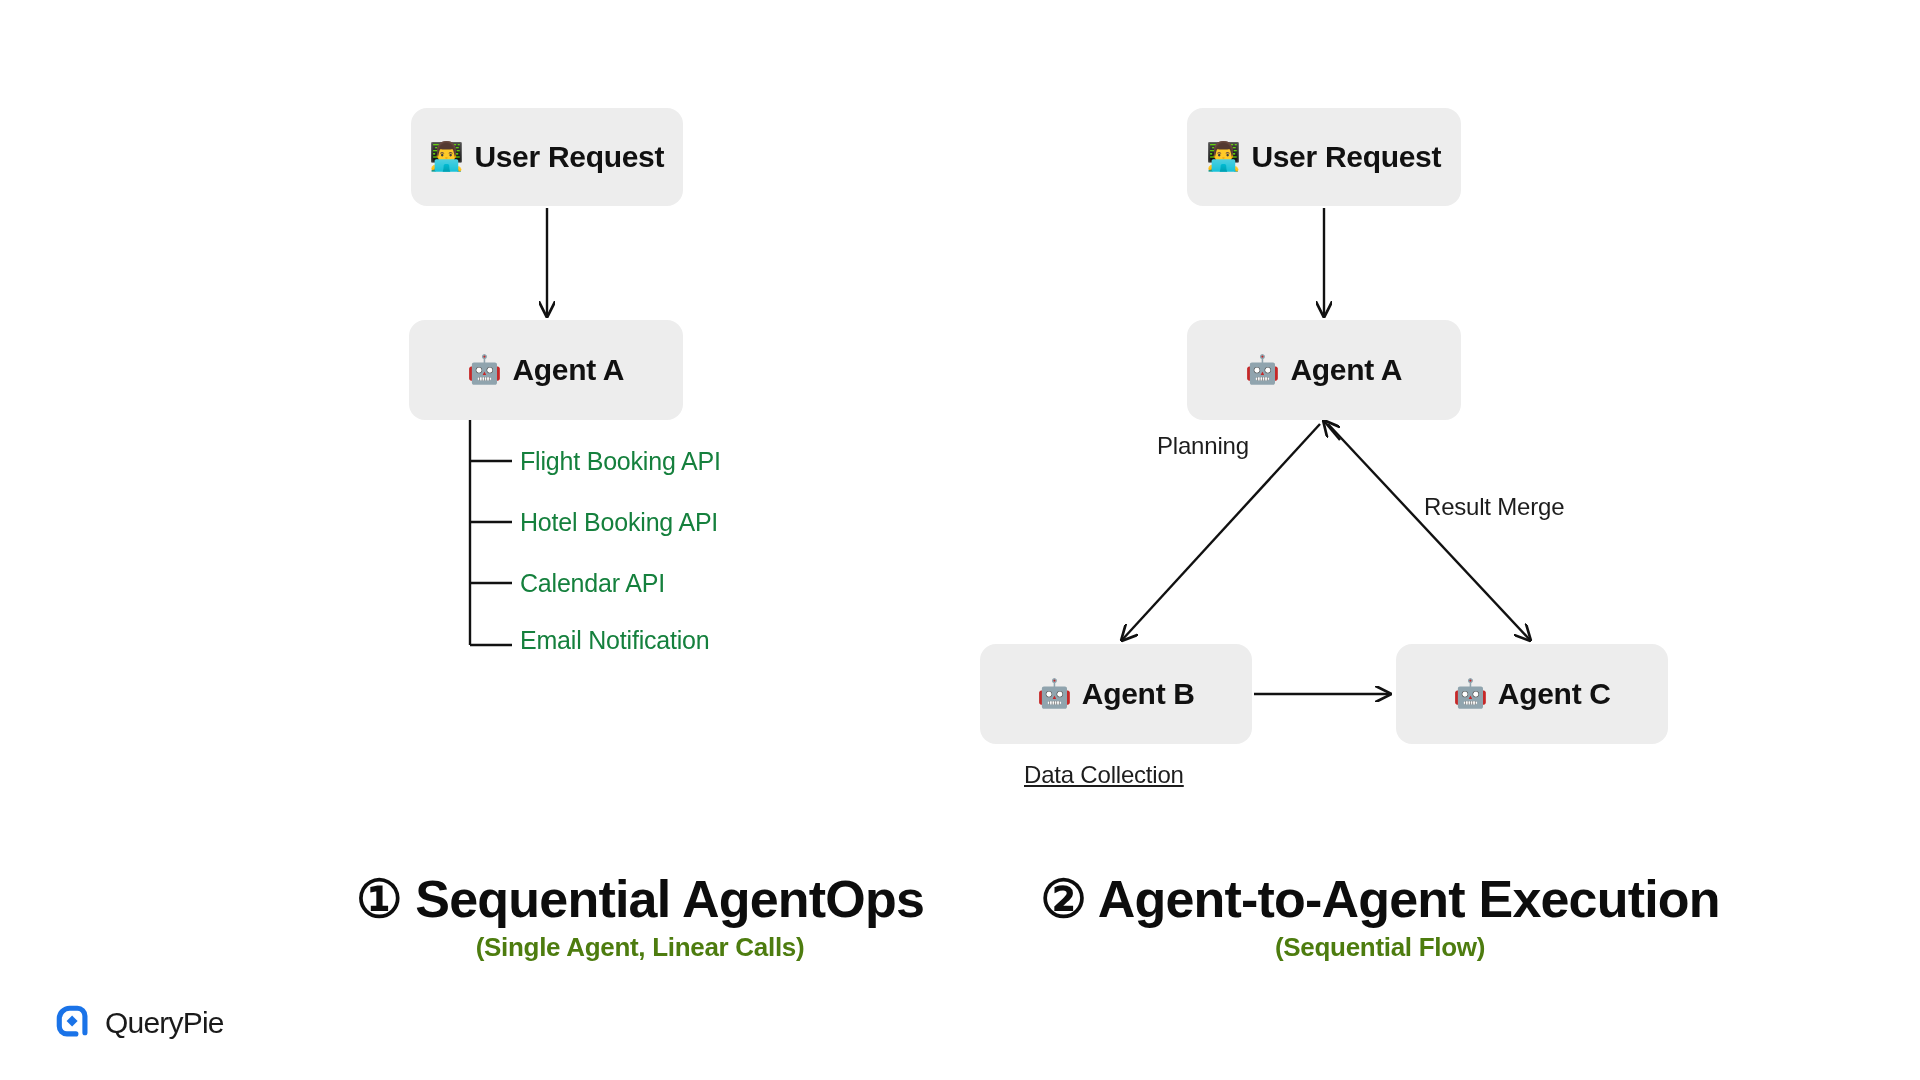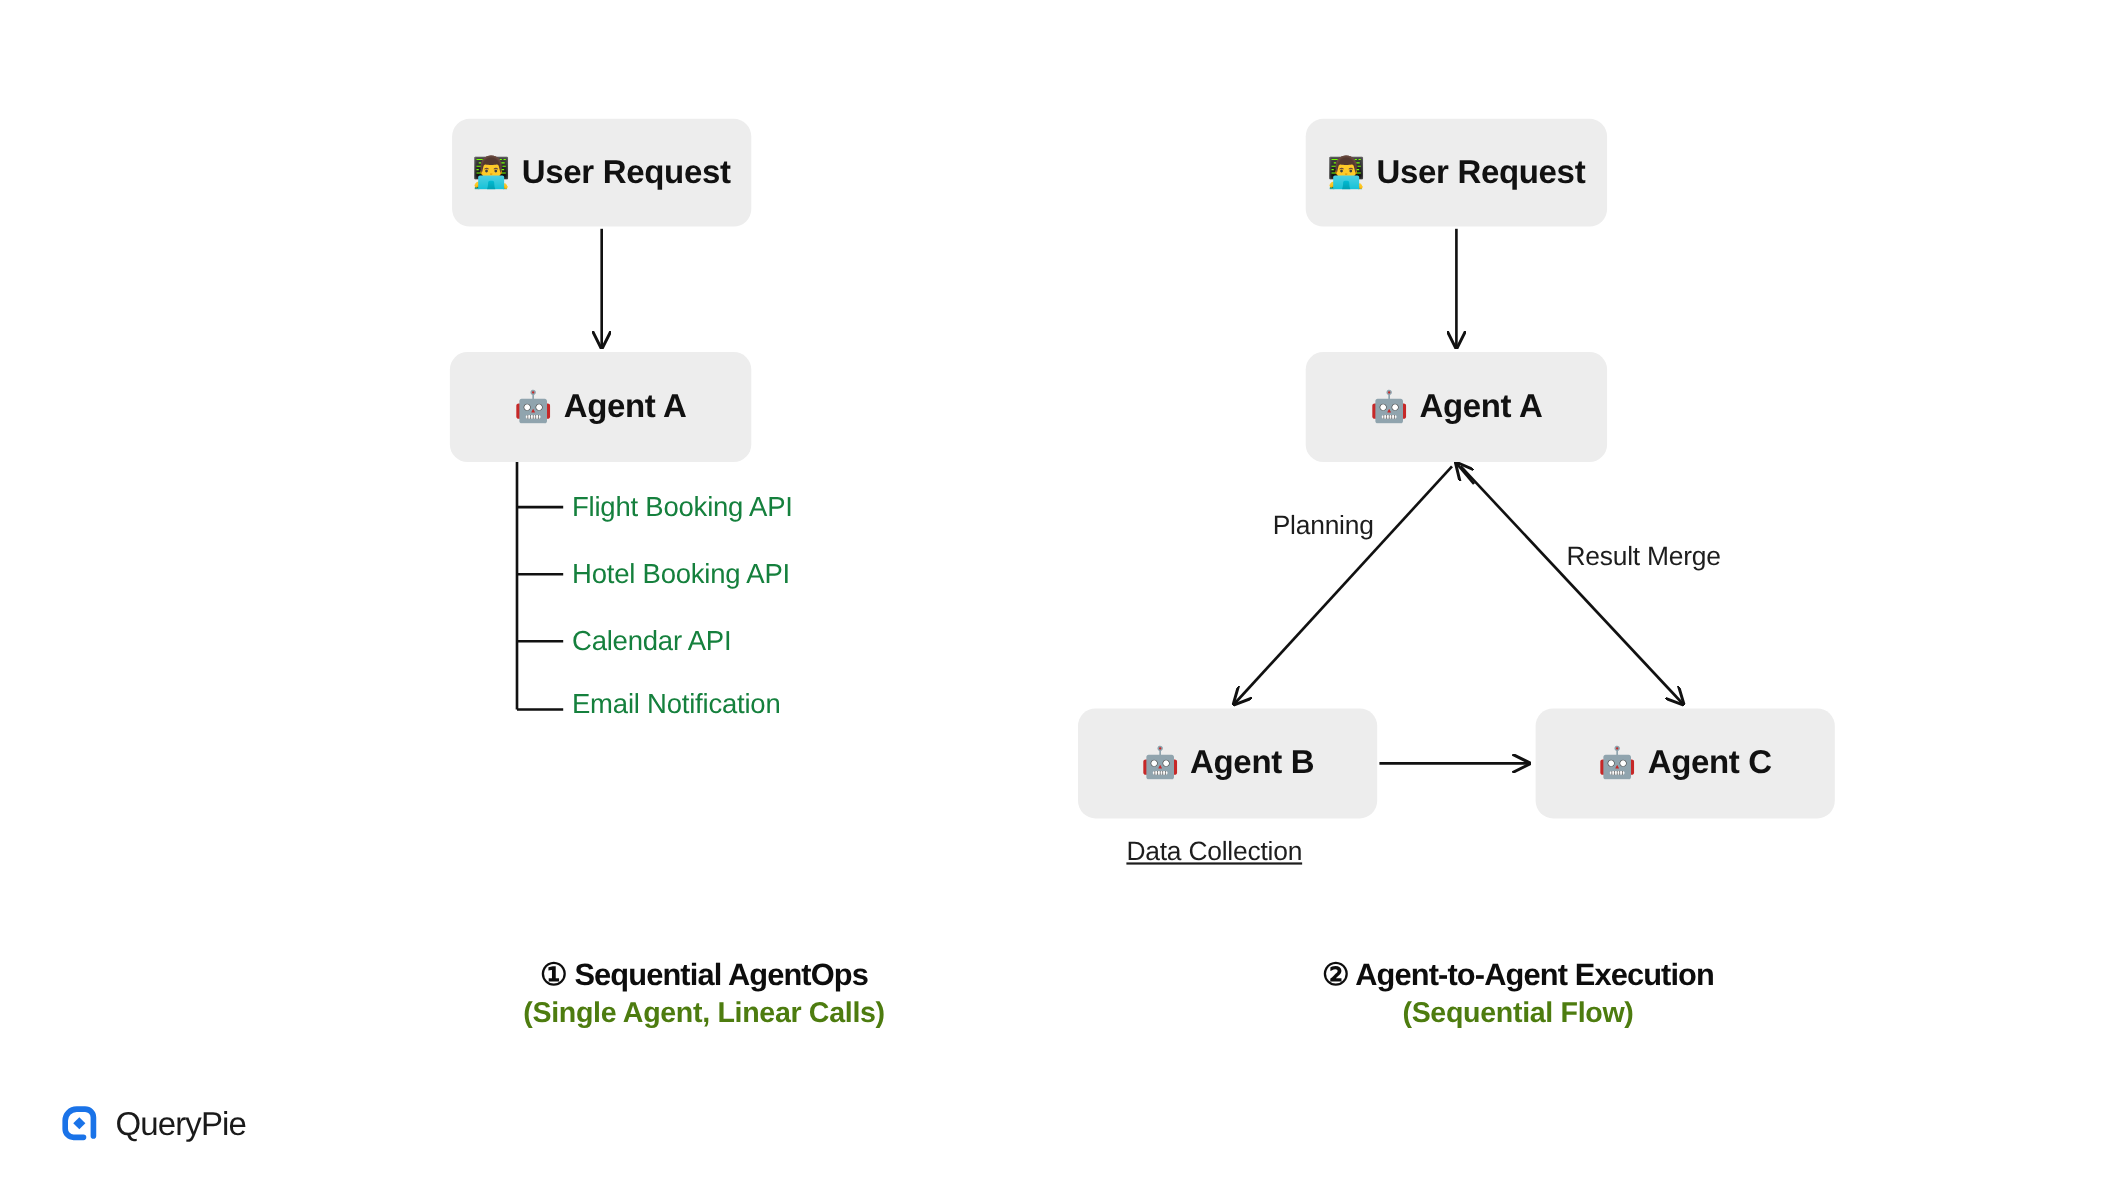--- a/index.html
+++ b/index.html
@@ -72,33 +72,33 @@
   }
 
   
   .edge-label {
     position: absolute;
     font-size: 24px;
     color: #1d1d1d;
     letter-spacing: -0.2px;
     white-space: nowrap;
   }
-  #label-planning     { left: 1157px; top: 432px; margin-top: 32px; }
+  #label-planning     { left: 1157px; top: 432px; }
   #label-result-merge { left: 1424px; top: 493px; }
   #label-data-collection { left: 1024px; top: 761px; text-decoration: underline; }
   #label-summarization   { left: 1347px; top: 761px; }
 
   
   .caption {
     position: absolute;
     text-align: center;
     white-space: nowrap;
   }
   .caption .caption-title {
-    font-size: 28px;
+    font-size: 52px;
     font-weight: bold;
     letter-spacing: -0.8px;
     color: #0d0d0d;
     line-height: 1.12;
   }
   .caption .caption-sub {
     font-size: 26px;
     font-weight: bold;
     letter-spacing: -0.3px;
     color: #4d7c0f;

